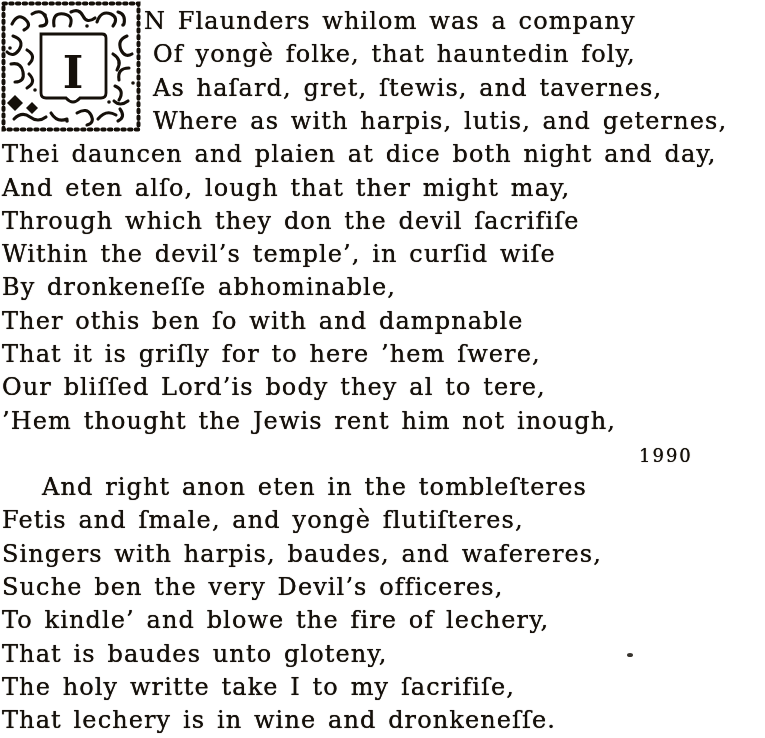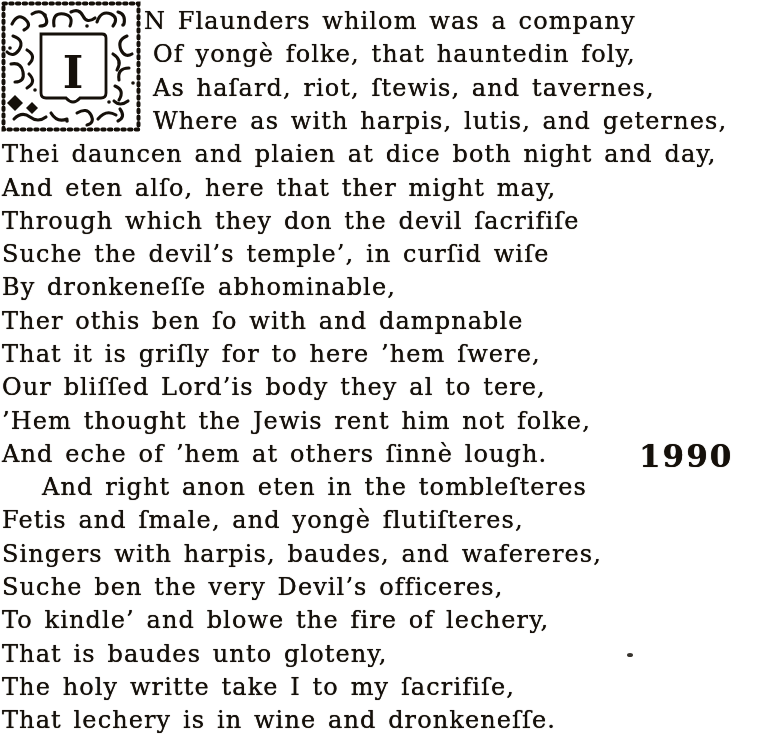--- a/index.html
+++ b/index.html
@@ -28,23 +28,22 @@
     letter-spacing:1.1px;
     word-spacing:3px;
     white-space:nowrap;
     text-shadow:0 0 0.7px var(--ink);
   }
   .line.initial-first { left:144px; }
   .line.initial { left:153px; }
   .line.para { left:42px; }
   .margin-note {
     position:absolute; left:637px; top:2px;
-    font-size:31px; letter-spacing:2px;
+    font-size:18px; letter-spacing:2px;
     font-variant-numeric:oldstyle-nums;
-    font-weight:bold;
   }
   .ink-speck {
     position:absolute; left:627px; top:653px;
     width:6px; height:4px; border-radius:50%;
     background:var(--ink); opacity:.85;
   }
 </style>
 </head>
 <body>
 
@@ -95,32 +94,32 @@
 
       <path d="M40,33 L101,33 Q105,33 105,37 L105,92 Q105,97 100,97 L79,97 Q72,105 65,97 L45,97 Q40,97 40,92 Z" fill="#ffffff" stroke="currentColor" stroke-width="2.8"></path>
 
       <text x="72" y="87" text-anchor="middle" font-size="44" font-weight="bold" font-family="'DejaVu Serif','Liberation Serif',serif" fill="currentColor" stroke="none">I</text>
     </svg>
   </div>
 
   <div class="poem">
       <div class="line initial-first" style="top: 6px;"><span>N Flaunders whilom was a company</span></div>
       <div class="line initial" style="top: 39px;"><span>Of yongè folke, that hauntedin foly,</span></div>
-      <div class="line initial" style="top: 73px;"><span>As haſard, riot, ſtewis, and tavernes,</span></div>
+      <div class="line initial" style="top: 73px;"><span>As haſard, gret, ſtewis, and tavernes,</span></div>
       <div class="line initial" style="top: 106px;"><span>Where as with harpis, lutis, and geternes,</span></div>
       <div class="line" style="top: 139px;"><span>Thei dauncen and plaien at dice both night and day,</span></div>
-      <div class="line" style="top: 173px;"><span>And eten alſo, here that ther might may,</span></div>
+      <div class="line" style="top: 173px;"><span>And eten alſo, lough that ther might may,</span></div>
       <div class="line" style="top: 206px;"><span>Through which they don the devil ſacrifiſe</span></div>
-      <div class="line" style="top: 239px;"><span>Suche the devil’s temple’, in curſid wiſe</span></div>
+      <div class="line" style="top: 239px;"><span>Within the devil’s temple’, in curſid wiſe</span></div>
       <div class="line" style="top: 272px;"><span>By dronkeneſſe abhominable,</span></div>
       <div class="line" style="top: 306px;"><span>Ther othis ben ſo with and dampnable</span></div>
       <div class="line" style="top: 339px;"><span>That it is griſly for to here ’hem ſwere,</span></div>
       <div class="line" style="top: 372px;"><span>Our bliſſed Lord’is body they al to tere,</span></div>
-      <div class="line" style="top: 406px;"><span>’Hem thought the Jewis rent him not folke,</span></div>
-      <div class="line" style="top: 439px;"><span>And eche of ’hem at others ſinnè lough.</span><span class="margin-note">1990</span></div>
+      <div class="line" style="top: 406px;"><span>’Hem thought the Jewis rent him not inough,</span></div>
+      <div class="line" style="top: 439px;"><span class="margin-note">1990</span></div>
       <div class="line para" style="top: 472px;"><span>And right anon eten in the tombleſteres</span></div>
       <div class="line" style="top: 505px;"><span>Fetis and ſmale, and yongè flutiſteres,</span></div>
       <div class="line" style="top: 539px;"><span>Singers with harpis, baudes, and wafereres,</span></div>
       <div class="line" style="top: 572px;"><span>Suche ben the very Devil’s officeres,</span></div>
       <div class="line" style="top: 605px;"><span>To kindle’ and blowe the fire of lechery,</span></div>
       <div class="line" style="top: 639px;"><span>That is baudes unto gloteny,</span></div>
       <div class="line" style="top: 672px;"><span>The holy writte take I to my ſacrifiſe,</span></div>
       <div class="line" style="top: 705px;"><span>That lechery is in wine and dronkeneſſe.</span></div>
     </div>
 

